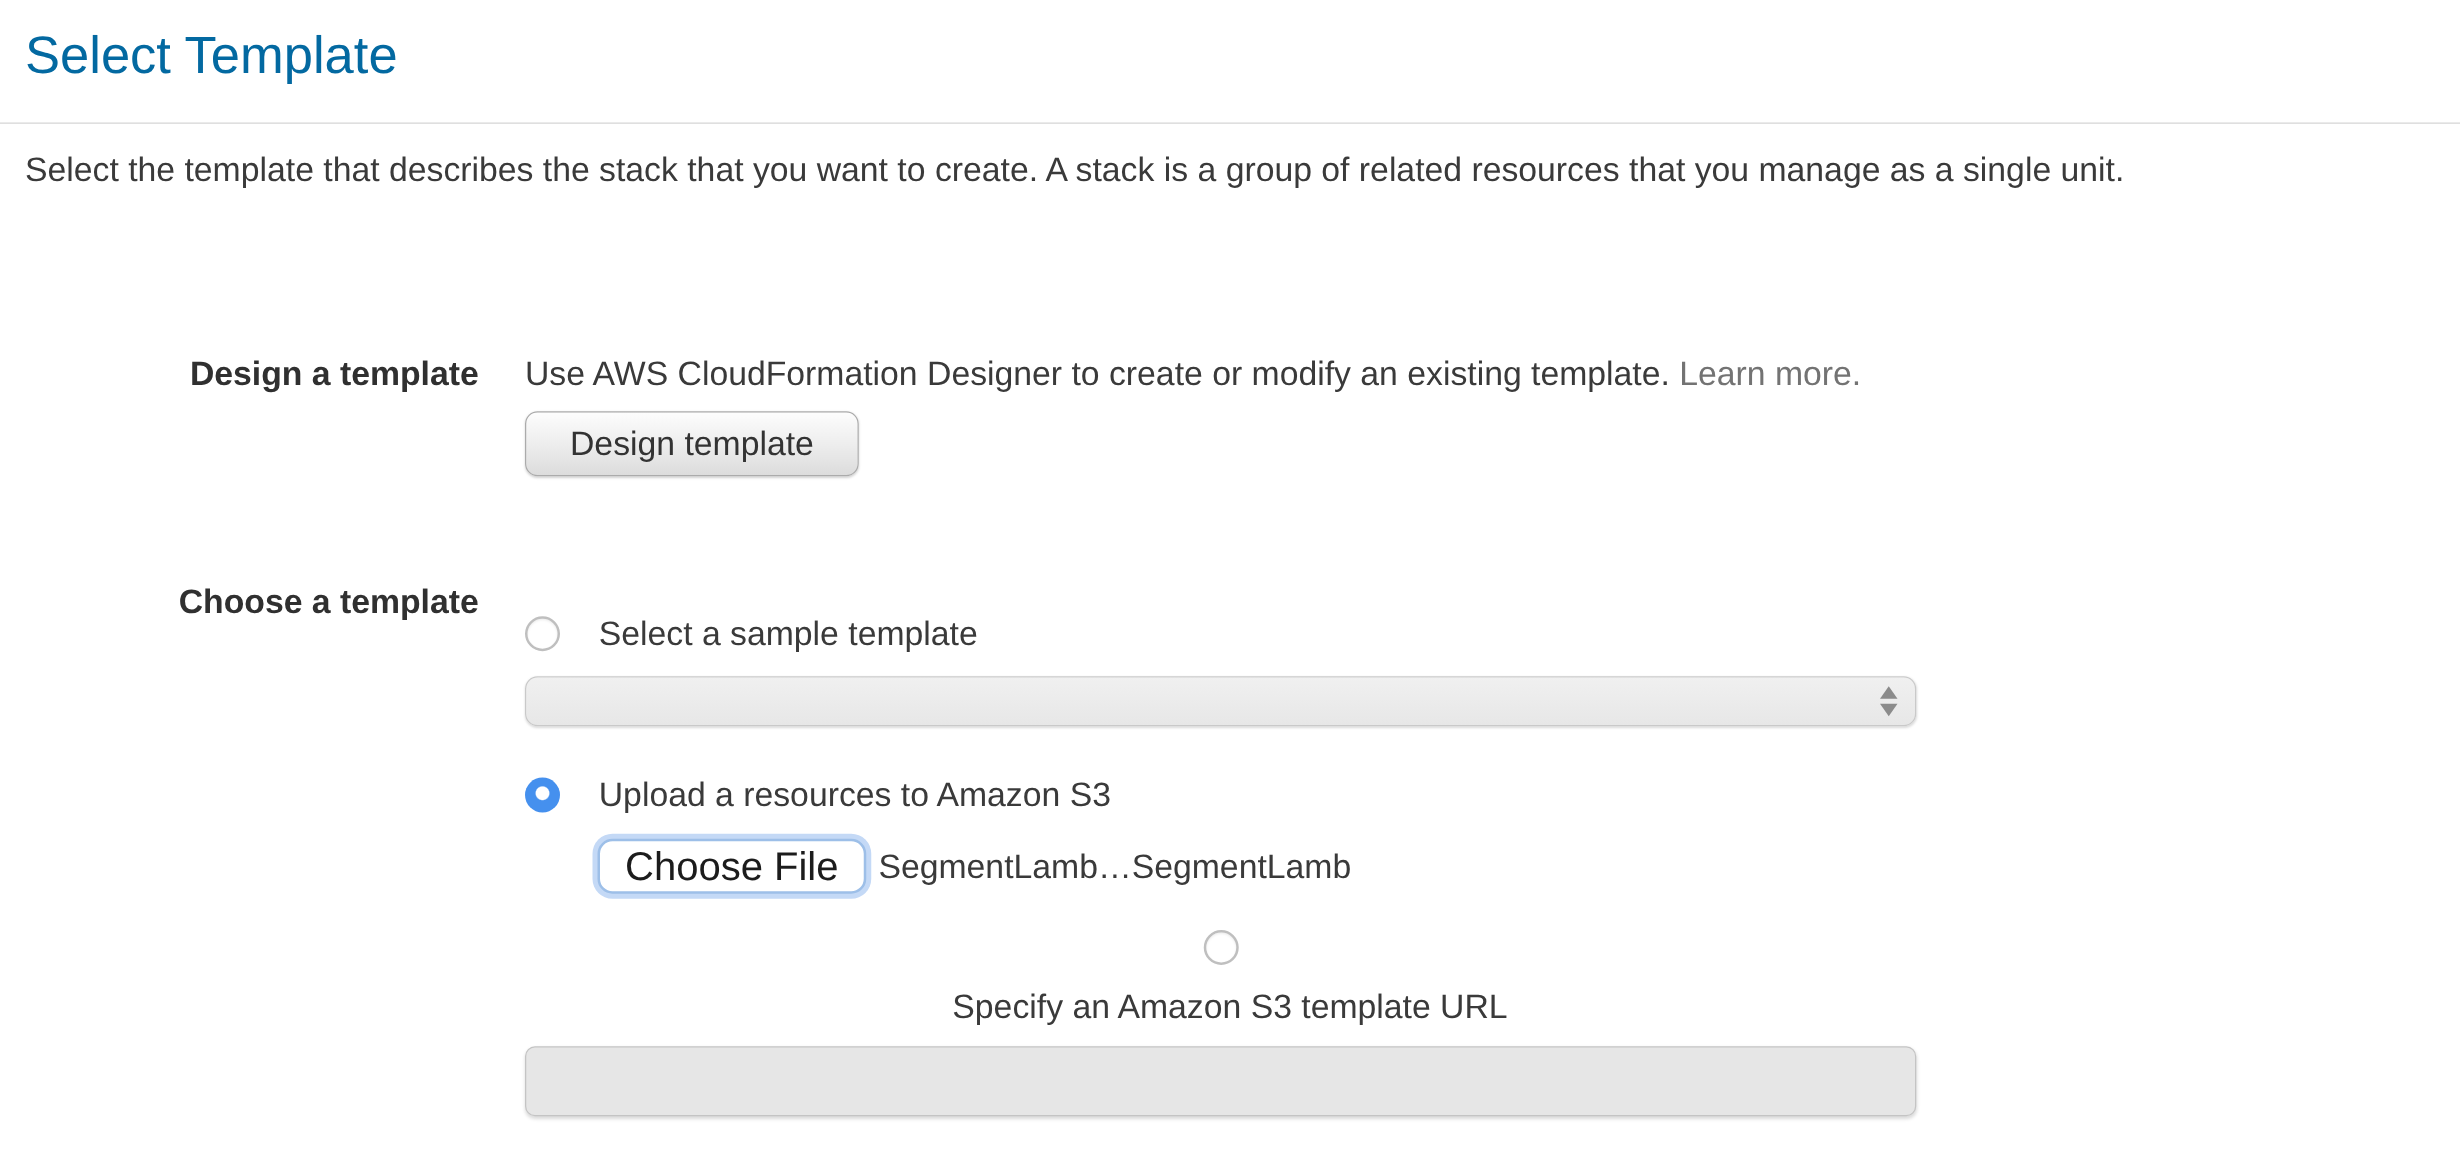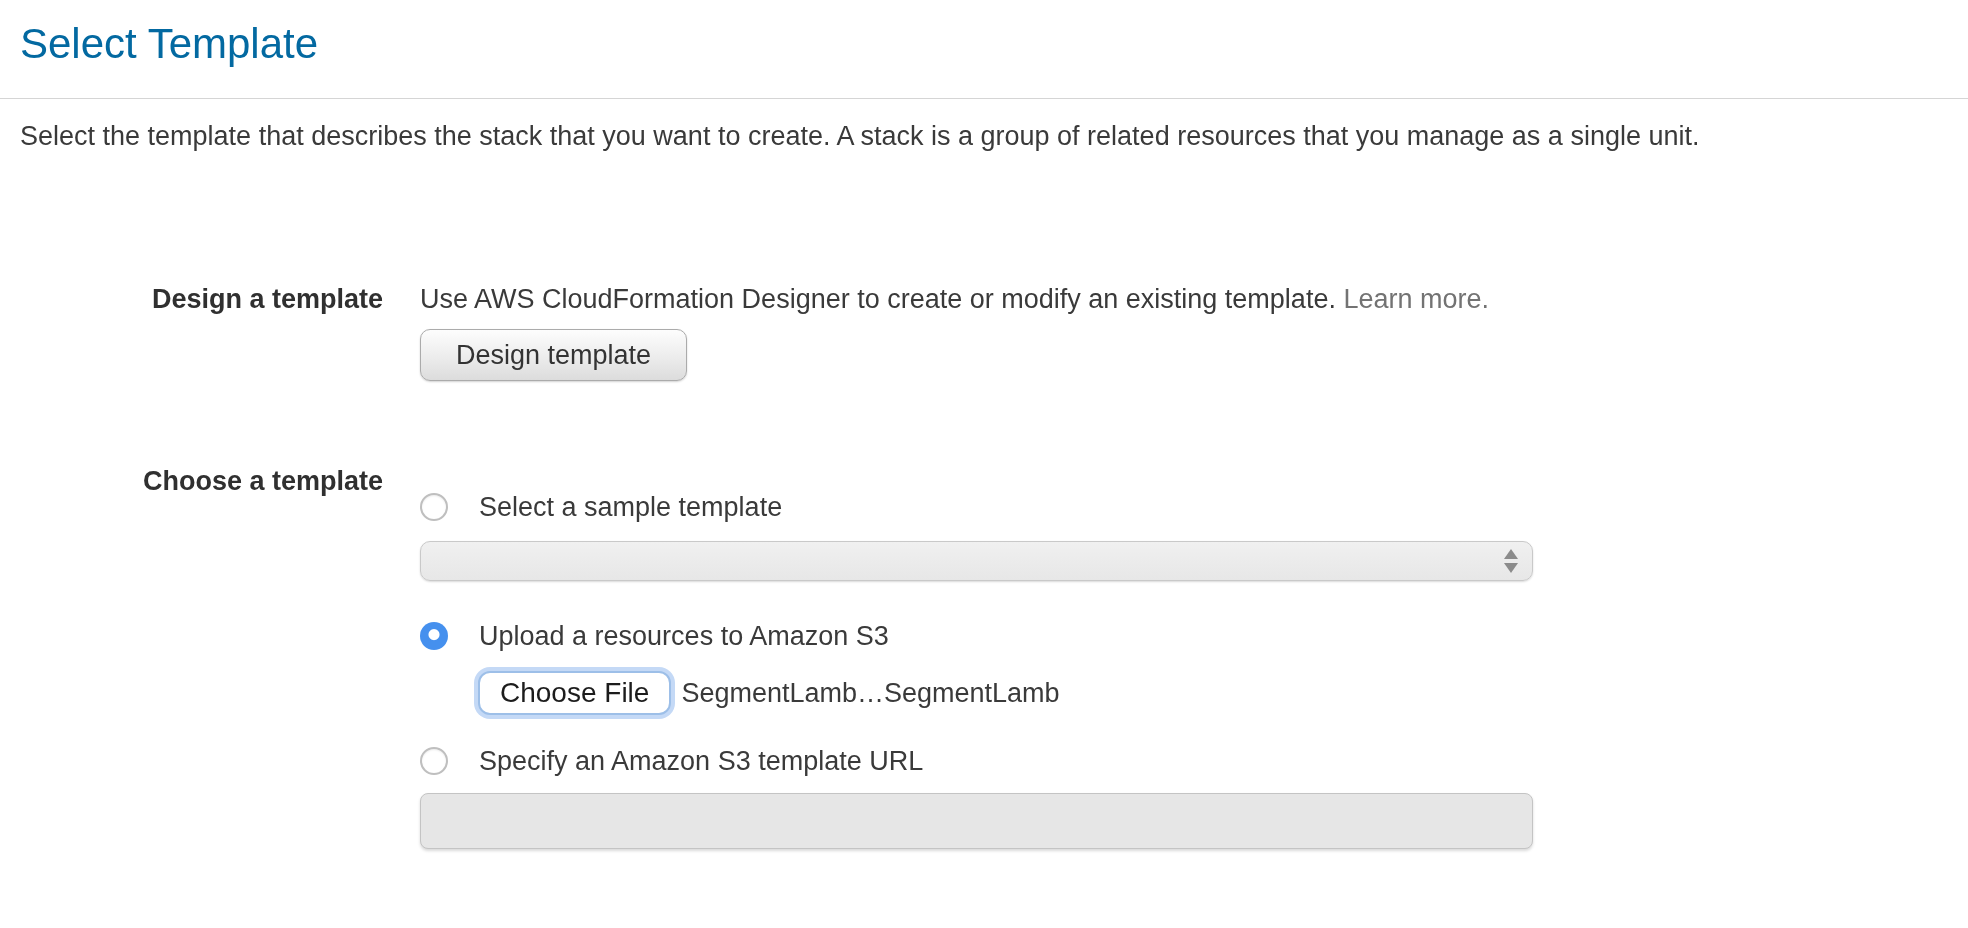--- a/index.html
+++ b/index.html
@@ -78,21 +78,21 @@
   .row-choose { margin-top: 83px; }
 
   .radio-row {
     display: flex;
     align-items: center;
     margin-top: 26px;
     cursor: pointer;
     gap: 16px;
   }
   .radio-row-2 { margin-top: 38px; }
-  .radio-row-3 { margin-top: 29px; }
+  .radio-row-3 { margin-top: 29px; flex-direction: column; }
   .radio {
     flex: none;
     width: 28px;
     height: 28px;
     border-radius: 50%;
     background: #ffffff;
     border: 2px solid #bfbfbf;
     box-shadow: inset 0 1px 2px rgba(0,0,0,0.08);
   }
   .radio-selected {
@@ -143,21 +143,21 @@
   .file-row {
     margin-top: 18px;
     margin-left: 58px;
     display: flex;
     align-items: center;
   }
   .choose-file-button {
     height: 44px;
     padding: 0 20px;
     font-family: "Liberation Sans", sans-serif;
-    font-size: 28px;
+    font-size: 32px;
     color: #1c1c1c;
     background: #ffffff;
     border: 2px solid #9dbfe8;
     border-radius: 12px;
     box-shadow: 0 0 0 4px #c4d9f6;
     cursor: pointer;
   }
   .file-name {
     margin-left: 10px;
     font-size: 27px;

